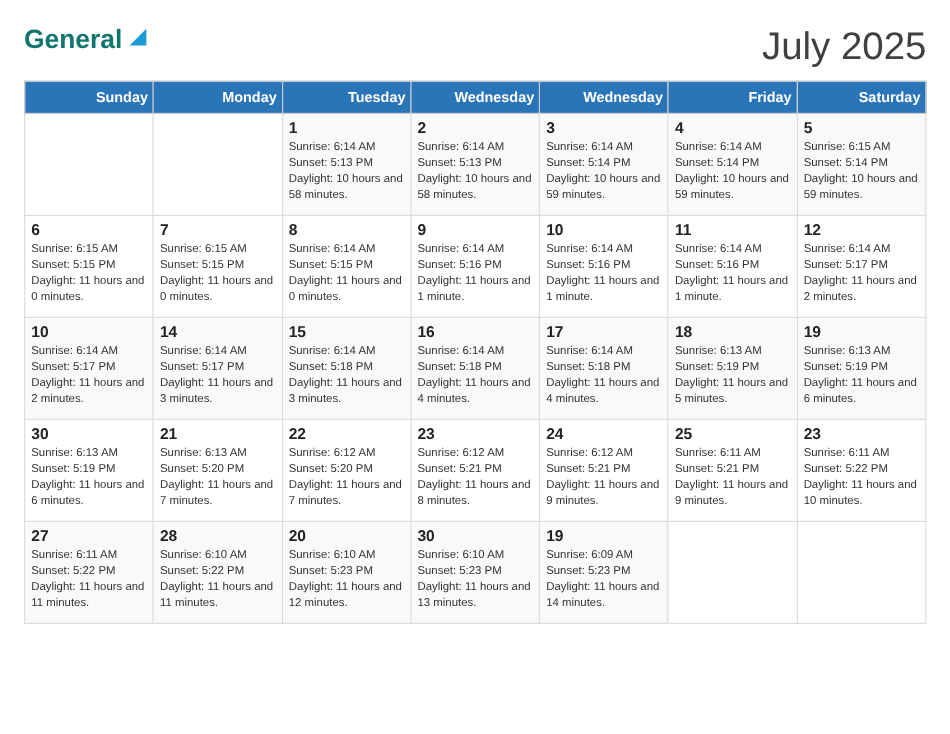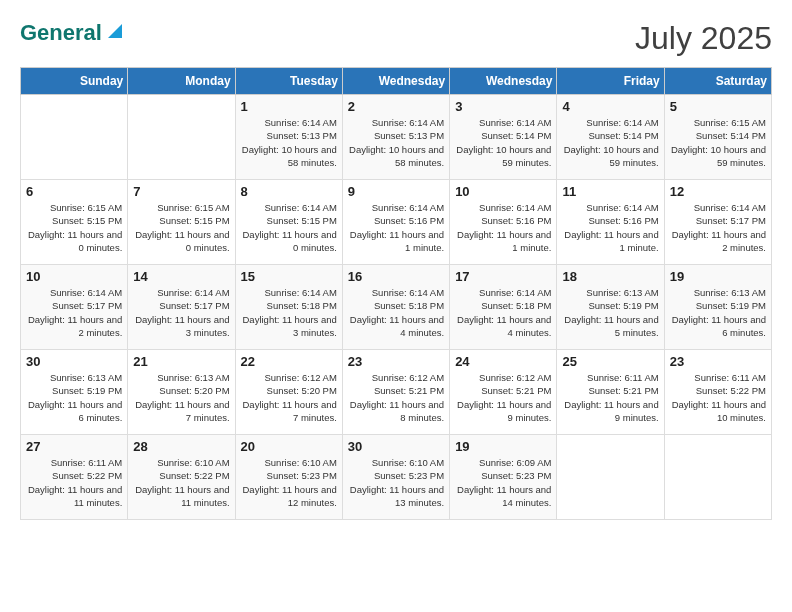--- a/index.html
+++ b/index.html
@@ -62,21 +62,20 @@
     .day-number {
       font-size: 13px;
       font-weight: bold;
       color: #222;
       margin-bottom: 2px;
     }
     .day-info {
       font-size: 9.5px;
       color: #333;
       line-height: 1.4;
-      text-align: right;
     }
     .empty { background: #fff !important; }
   </style>
 </head>
 <body>
 
 <div class="header">
   <div class="logo">
     <div style="display:flex; align-items:center;">
       <span style="font-size:22px; font-weight:bold; color:#0f766e;">General</span>

